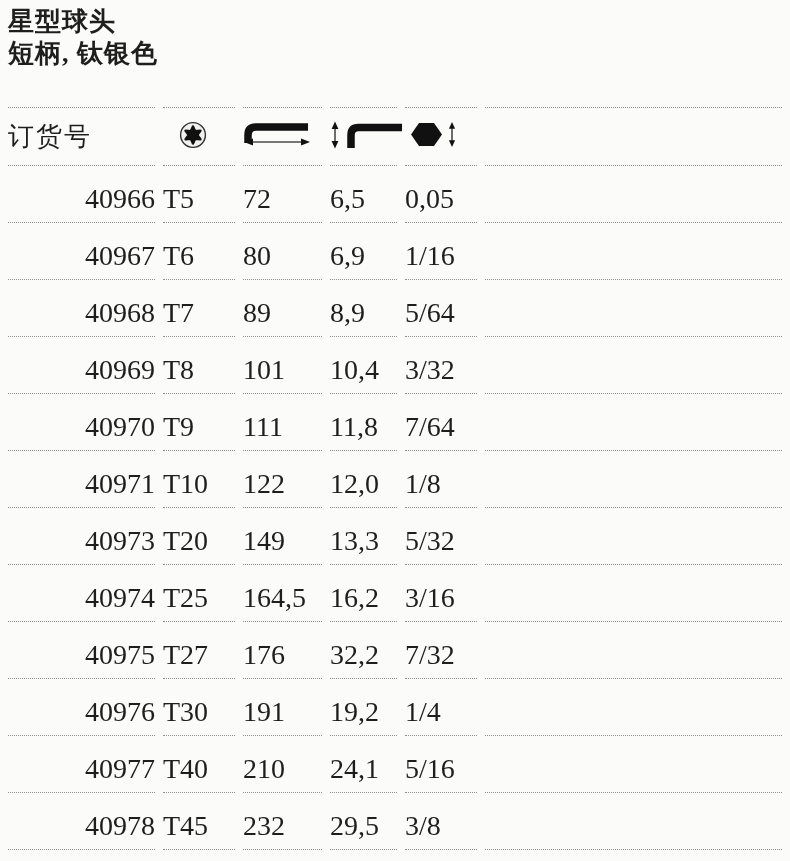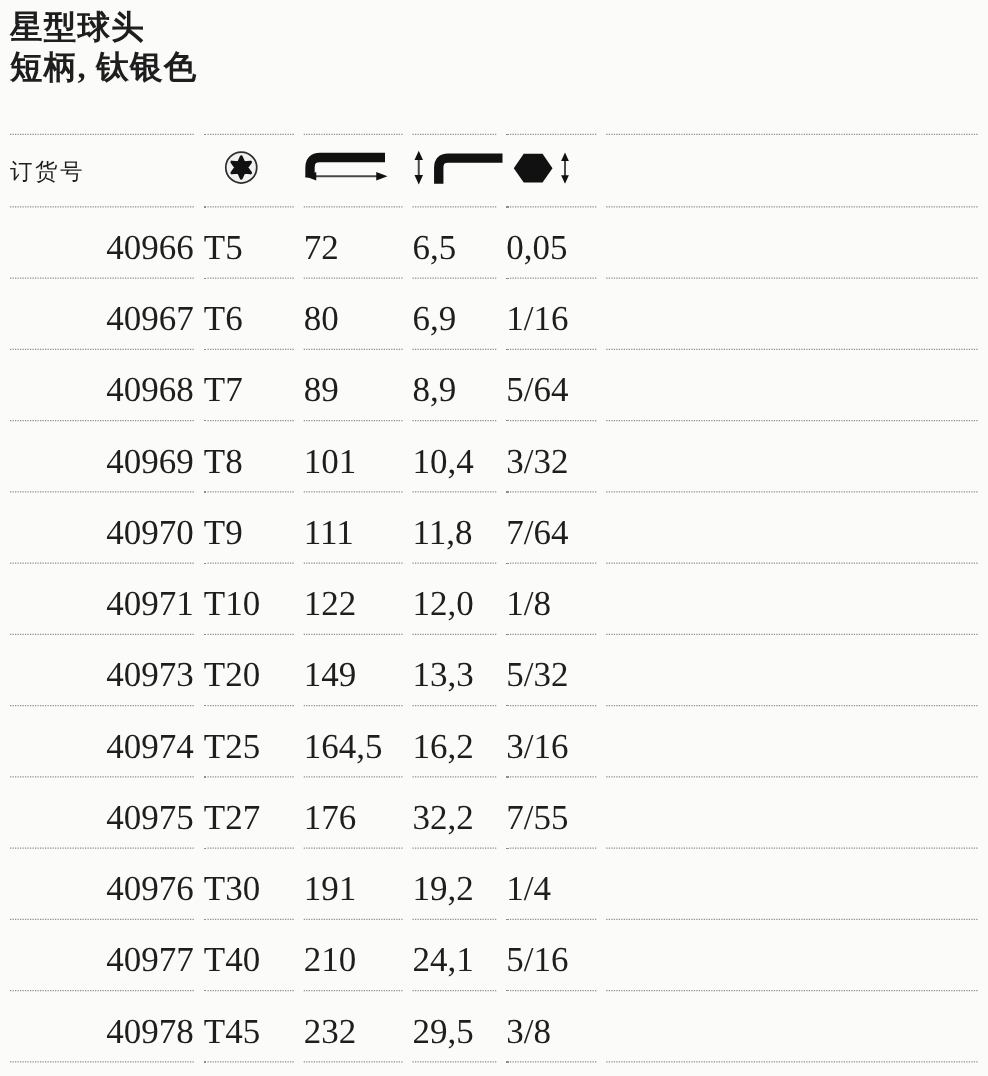--- a/index.html
+++ b/index.html
@@ -35,21 +35,21 @@
   th, td { border-bottom: 1px dotted #8d8d8d; margin: 0; padding: 0; }
 
   thead th {
     border-top: 1px dotted #8d8d8d;
     height: 57px;
     vertical-align: middle;
     font-weight: normal;
   }
   thead th.order-h {
     text-align: left;
-    font-size: 18px;
+    font-size: 26px;
     letter-spacing: 2px;
   }
   thead th.icon-h { text-align: center; padding-right: 12px; }
   thead th.icon-h .icon { display: inline-block; line-height: 0; }
 
   tbody td {
     height: 49px;
     vertical-align: bottom;
     padding-bottom: 7px;
     font-size: 28px;
@@ -190,21 +190,21 @@
           <td class="num-c">164,5</td>
           <td class="num-c">16,2</td>
           <td class="num-c">3/16</td>
           <td class="fill-c"></td>
         </tr>
         <tr>
           <td class="order-c">40975</td>
           <td class="num-c">T27</td>
           <td class="num-c">176</td>
           <td class="num-c">32,2</td>
-          <td class="num-c">7/55</td>
+          <td class="num-c">7/32</td>
           <td class="fill-c"></td>
         </tr>
         <tr>
           <td class="order-c">40976</td>
           <td class="num-c">T30</td>
           <td class="num-c">191</td>
           <td class="num-c">19,2</td>
           <td class="num-c">1/4</td>
           <td class="fill-c"></td>
         </tr>

